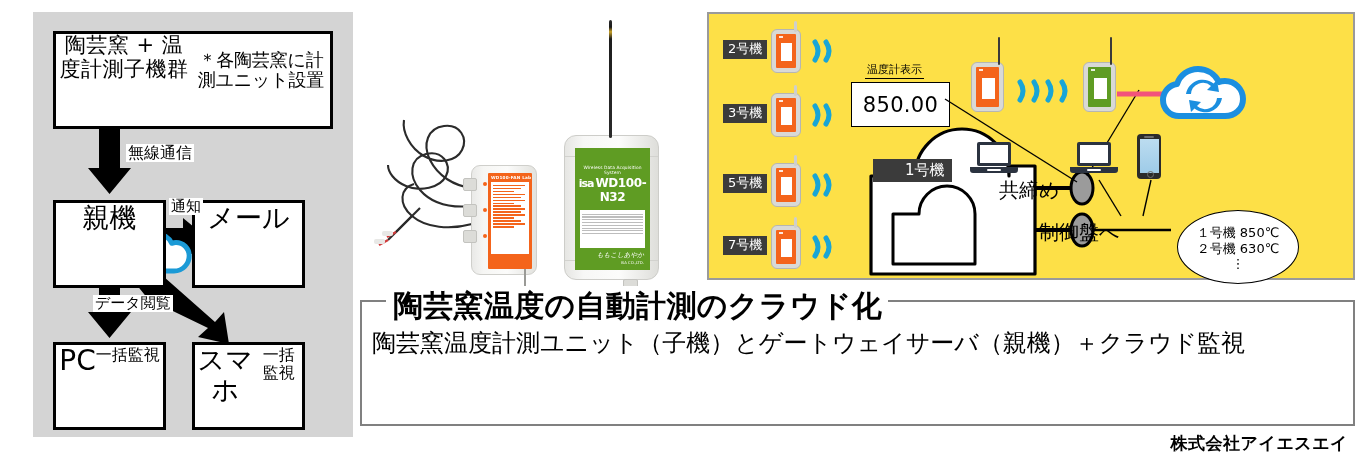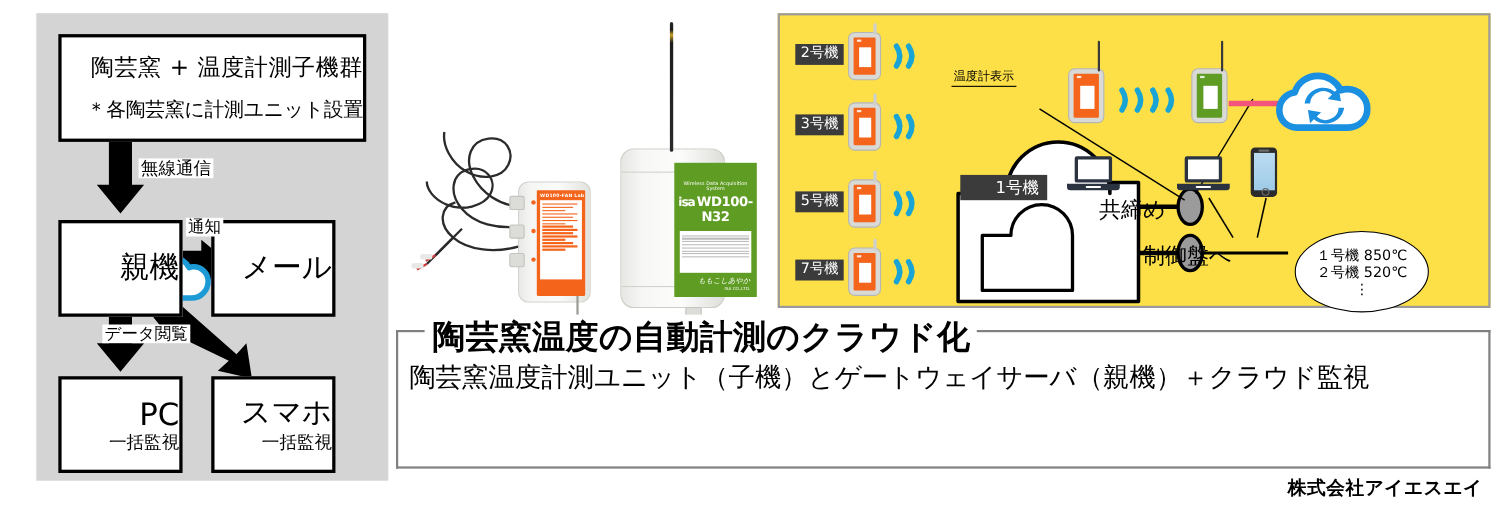--- a/index.html
+++ b/index.html
@@ -11,21 +11,21 @@
   }
   .stage{position:absolute;left:0;top:0;width:1366px;height:471px;}
 
   
   #flow-panel{
     position:absolute;left:33px;top:12px;width:320px;height:425px;
     background:#d4d4d4;
   }
   .fbox{
     position:absolute;background:#fff;border:3px solid #000;
-    display:flex;flex-direction:column;align-items:flex-end;justify-content:center;
+    display:flex;align-items:flex-start;justify-content:center;
     text-align:center;line-height:1.12;box-sizing:border-box;
   }
   #box-kiln{left:20px;top:19px;width:280px;height:98px;}
   #box-kiln .l1{font-size:21px;letter-spacing:0.5px;}
   #box-kiln .l2{font-size:18px;letter-spacing:-0.2px;margin-top:16px;}
   #box-parent{left:20px;top:188px;width:113px;height:88px;}
   #box-parent .l1{font-size:27px;}
   #box-mail{left:159px;top:188px;width:113px;height:88px;}
   #box-mail .l1{font-size:27px;}
   #box-pc{left:20px;top:330px;width:113px;height:88px;}
@@ -82,21 +82,20 @@
 
   
   #gateway-unit{
     position:absolute;left:196px;top:125px;width:95px;height:145px;
     background:linear-gradient(90deg,#e6e6e3 0%,#f7f7f6 20%,#fcfcfb 58%,#dedeDA 100%);
     border-radius:12px;border:1px solid #cdcdc9;box-sizing:border-box;
   }
   #gateway-face{
     position:absolute;left:10px;top:12px;width:75px;height:122px;background:#5f9c23;
     overflow:hidden;
-    margin-left:38px;
   }
   #gw-sys{color:#fff;font-size:4.4px;text-align:center;margin-top:17px;letter-spacing:.1px;}
   #gw-model{color:#fff;font-size:12px;font-weight:bold;text-align:center;
     margin-top:1px;letter-spacing:-0.4px;}
   #gw-model .isa{font-size:11px;letter-spacing:-1px;margin-right:2px;}
   #gw-whitepanel{margin:6px 5px 0 5px;background:#fff;height:38px;padding:2px;box-sizing:border-box;}
   #gw-whitepanel .tl{height:1.2px;background:#bdbdbd;margin:1.6px 0;}
   #gw-cal{color:#fff;font-size:6.6px;text-align:right;margin:3px 6px 0 0;font-style:italic;}
   #gw-sub{color:#fff;font-size:3.8px;text-align:right;margin:0 6px 0 0;}
   #gateway-antenna{
@@ -384,20 +383,21 @@
       <path d="M6 4 q6 9 0 18" stroke="#18a5d6" stroke-width="5" fill="none" stroke-linecap="round"></path>
       <path d="M17 4 q6 9 0 18" stroke="#18a5d6" stroke-width="5" fill="none" stroke-linecap="round"></path>
     </svg>
     <svg class="waves" style="left:100px;top:220px;width:26px;height:26px" viewBox="0 0 26 26">
       <path d="M6 4 q6 9 0 18" stroke="#18a5d6" stroke-width="5" fill="none" stroke-linecap="round"></path>
       <path d="M17 4 q6 9 0 18" stroke="#18a5d6" stroke-width="5" fill="none" stroke-linecap="round"></path>
     </svg>
 
     <div id="temp-readout-wrap">
       <div id="temp-readout-cap">温度計表示</div>
+      <div id="temp-readout-box">850.00</div>
     </div>
 
     <svg style="position:absolute;left:140px;top:100px;width:330px;height:166px;overflow:visible" viewBox="0 0 330 166">
 
       <path d="M22 160 L22 62 L66 62 A47 47 0 0 1 160 62 L160 52 L186 52 L186 160 Z" fill="#fff" stroke="#000" stroke-width="3.2" stroke-linejoin="round"></path>
 
       <path d="M44 150 L44 100 L70 100 A28 28 0 0 1 126 100 L126 150 Z" fill="#fff" stroke="#000" stroke-width="3" stroke-linejoin="round"></path>
 
       <line x1="186" y1="74" x2="226" y2="74" stroke="#000" stroke-width="4"></line>
       <line x1="186" y1="116" x2="226" y2="116" stroke="#000" stroke-width="4"></line>
@@ -464,21 +464,21 @@
       <div class="home"></div>
     </div>
 
     <svg style="position:absolute;left:360px;top:160px;width:120px;height:50px;overflow:visible" viewBox="0 0 120 50">
       <line x1="30" y1="6" x2="52" y2="42" stroke="#000" stroke-width="1.4"></line>
       <line x1="82" y1="6" x2="74" y2="42" stroke="#000" stroke-width="1.4"></line>
     </svg>
 
     <div id="bubble">
       <div>１号機 850℃</div>
-      <div>２号機 520℃</div>
+      <div>２号機 630℃</div>
       <div class="dots">⋮</div>
     </div>
 
     <div class="sys-text" id="lbl-tomoshime" style="left:290px;top:163px;">共締め</div>
     <div class="sys-text" id="lbl-seigyo" style="left:330px;top:205px;">制御盤へ</div>
   </div>
 
   <div id="desc-panel"></div>
   <div id="desc-top-left"></div>
   <div id="desc-top-right"></div>

